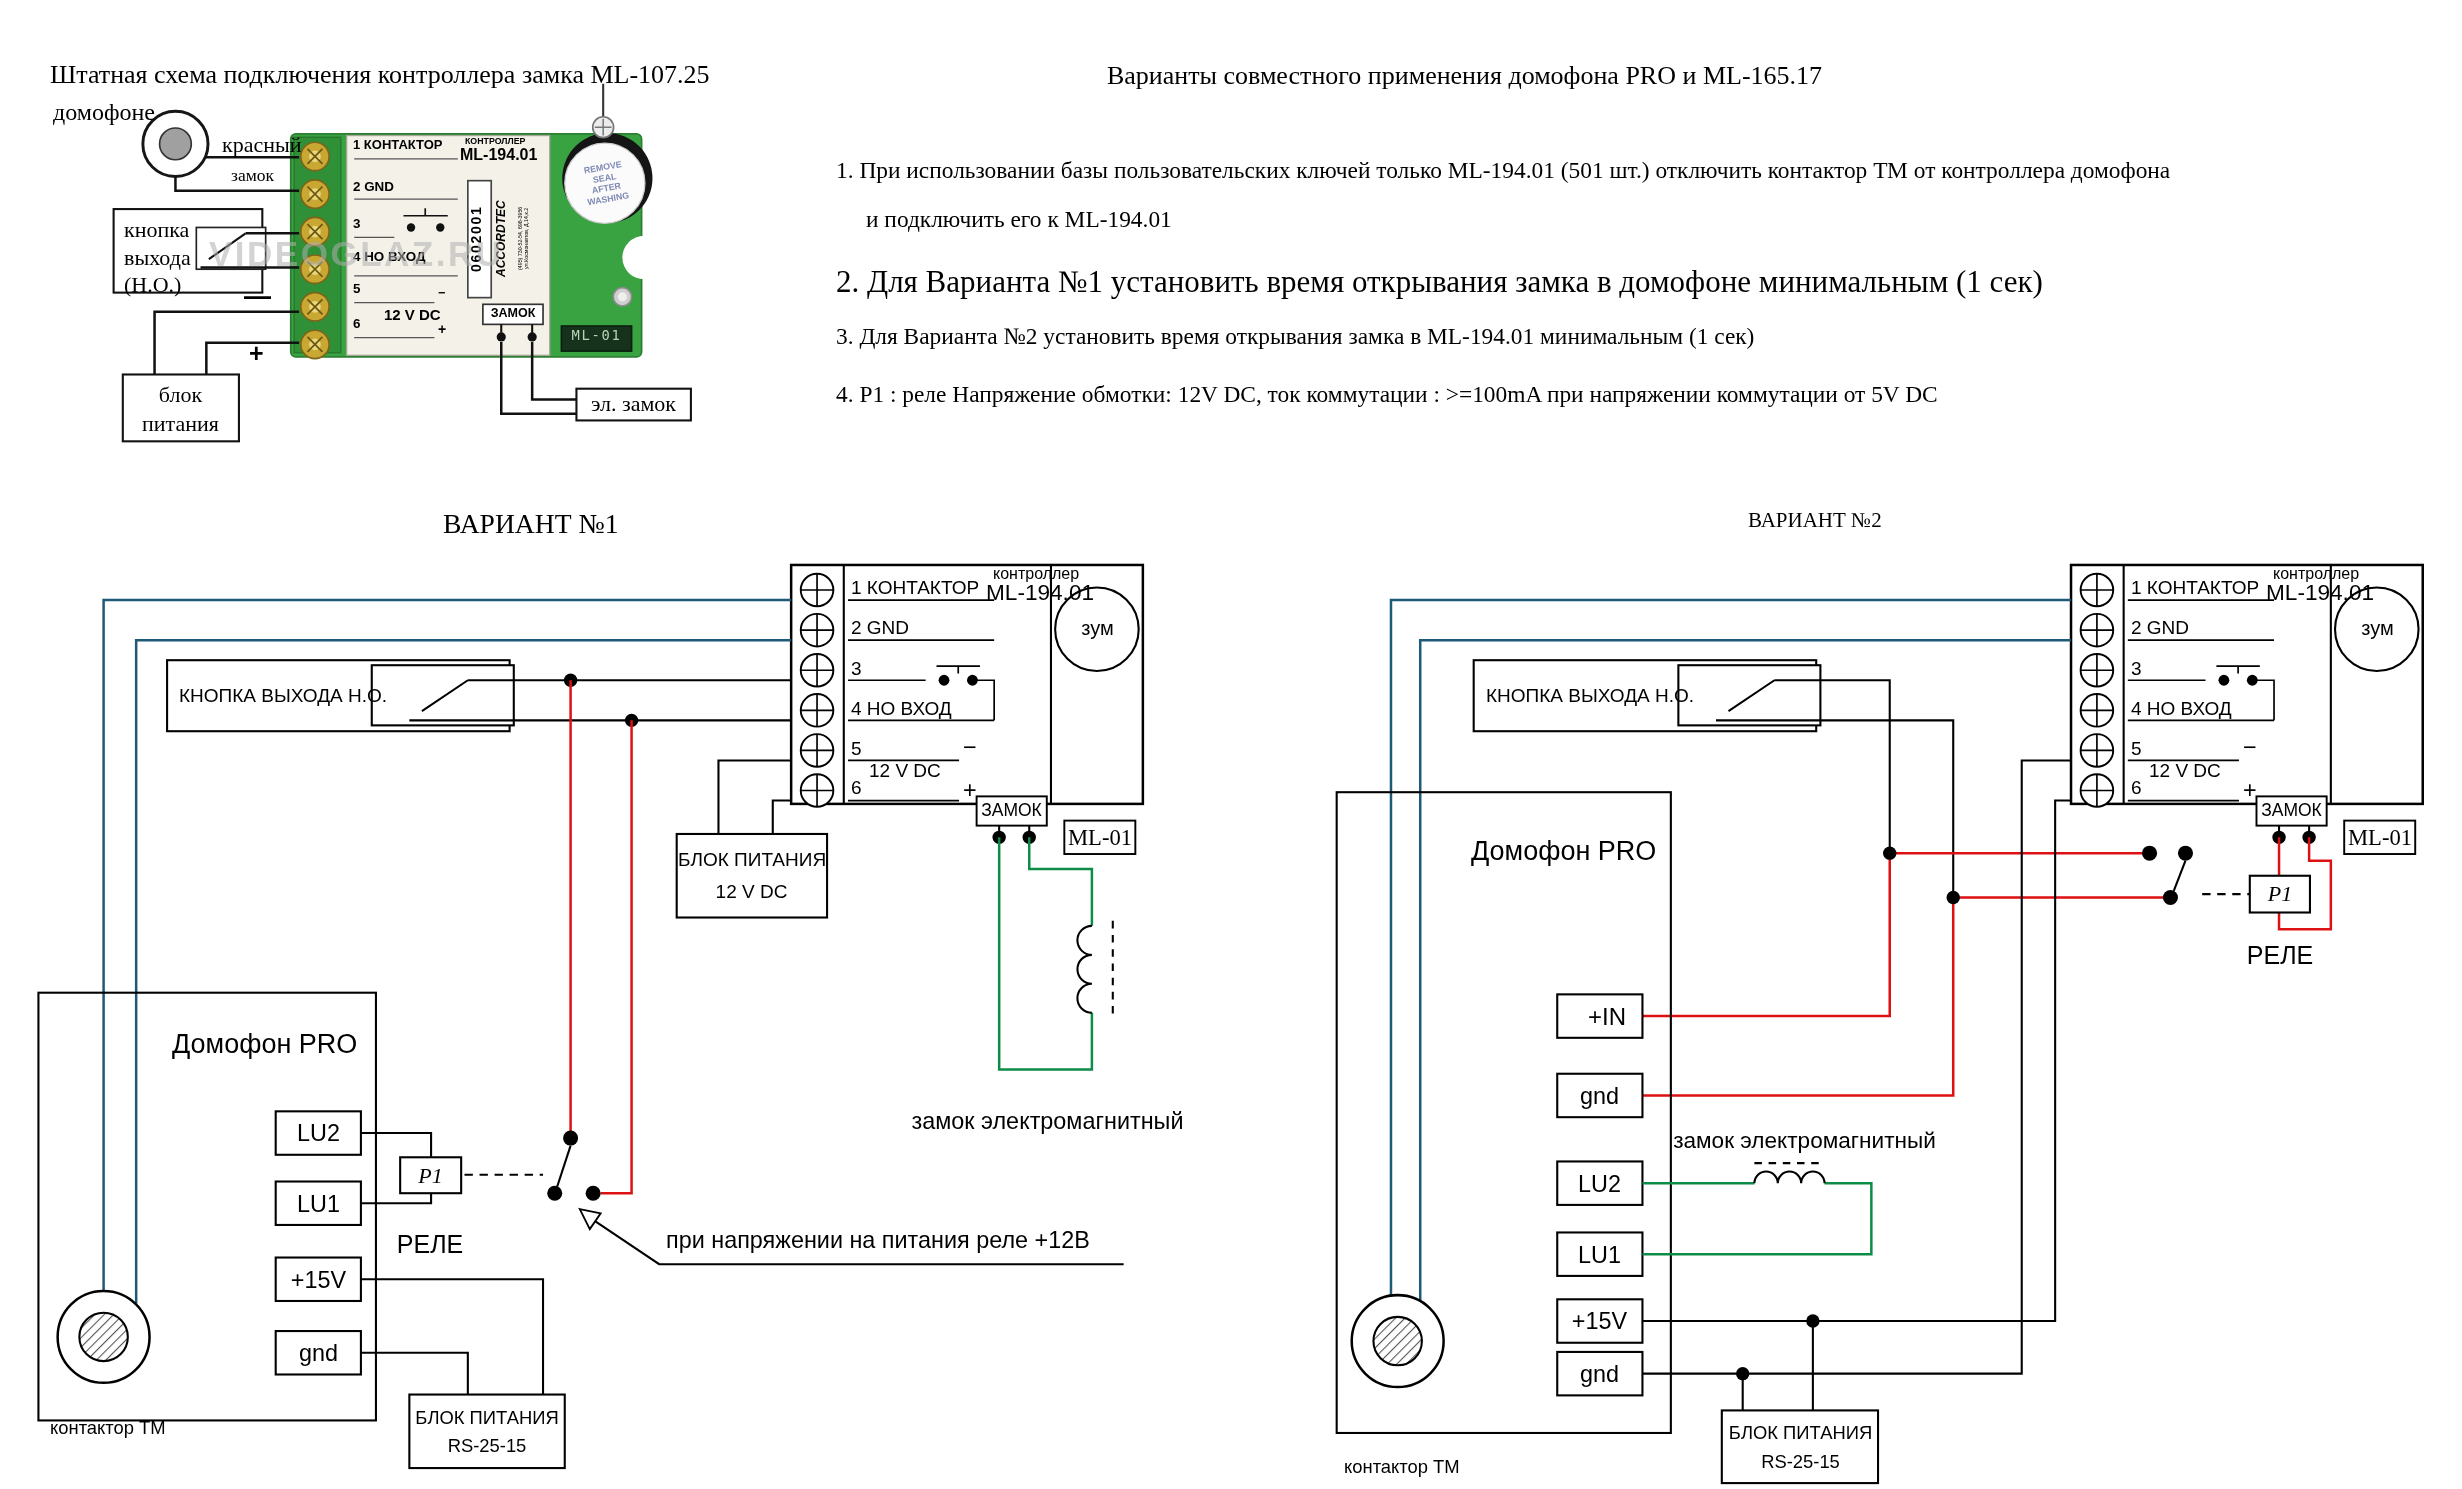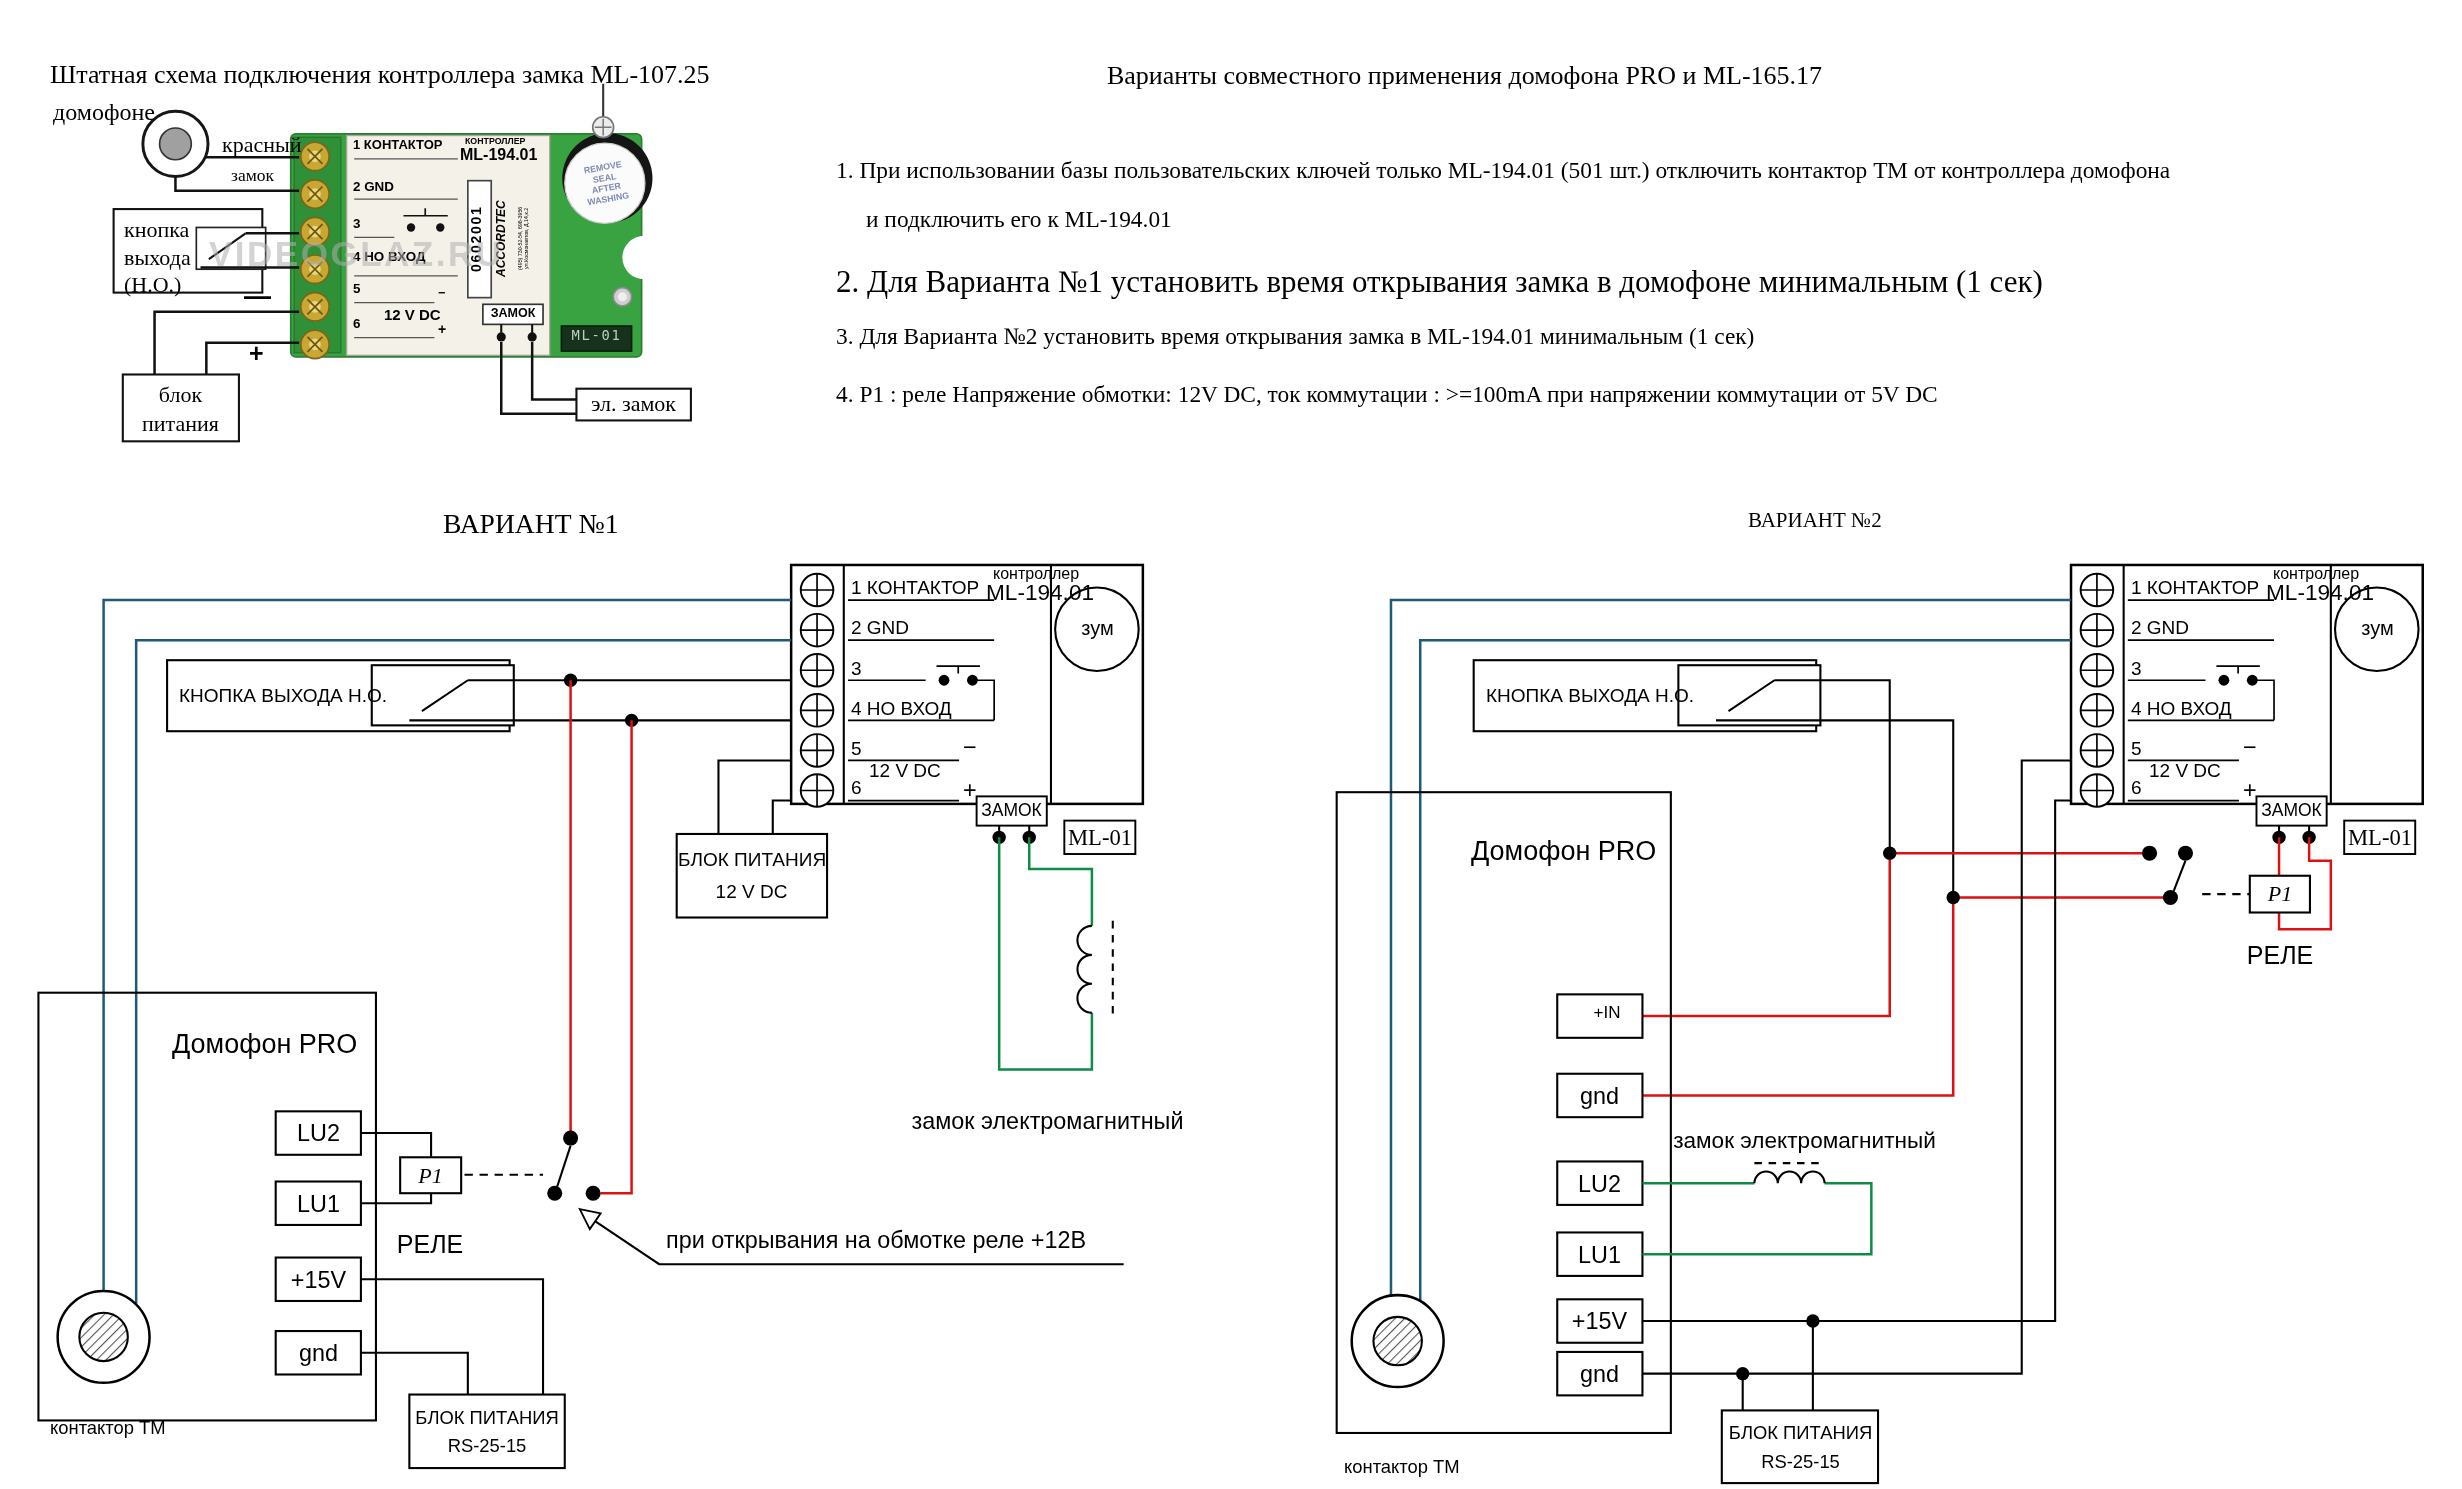--- a/index.html
+++ b/index.html
@@ -304,40 +304,40 @@
 <div class="lbl ctr" style="left:276px;top:1120px;width:85px;font-size:23.4px">LU2</div>
 <div class="lbl ctr" style="left:276px;top:1191px;width:85px;font-size:23.4px">LU1</div>
 <div class="lbl ser i ctr" style="left:400px;top:1163px;width:61px;font-size:22px">P1</div>
 <div class="lbl ctr" style="left:380px;top:1230px;width:100px;font-size:25px">РЕЛЕ</div>
 <div class="lbl ctr" style="left:276px;top:1267px;width:85px;font-size:23.4px">+15V</div>
 <div class="lbl ctr" style="left:276px;top:1340px;width:85px;font-size:23.4px">gnd</div>
 <div class="lbl" style="left:50px;top:1417px;font-size:18.4px">контактор ТМ</div>
 <div class="lbl ctr" style="left:411px;top:1407px;width:152px;font-size:18.4px">БЛОК ПИТАНИЯ</div>
 <div class="lbl ctr" style="left:411px;top:1435px;width:152px;font-size:18.4px">RS-25-15</div>
 <div class="lbl ctr" style="left:909px;top:1108px;width:277px;font-size:23.4px">замок электромагнитный</div>
-<div class="lbl" style="left:666px;top:1227px;font-size:23.4px">при открывания на обмотке реле +12В</div>
+<div class="lbl" style="left:666px;top:1227px;font-size:23.4px">при напряжении на питания реле +12В</div>
 
 <div class="lbl ser" style="left:1748px;top:508px;font-size:21px">ВАРИАНТ №2</div>
 <div class="lbl" style="left:2131px;top:577px;font-size:19px">1 КОНТАКТОР</div>
 <div class="lbl" style="left:2273px;top:565px;font-size:16px">контроллер</div>
 <div class="lbl" style="left:2266px;top:580px;font-size:22.6px">ML-194.01</div>
 <div class="lbl" style="left:2131px;top:617px;font-size:19px">2 GND</div>
 <div class="lbl" style="left:2131px;top:658px;font-size:19px">3</div>
 <div class="lbl" style="left:2131px;top:698px;font-size:19px">4 НО ВХОД</div>
 <div class="lbl" style="left:2131px;top:738px;font-size:19px">5</div>
 <div class="lbl" style="left:2149px;top:760px;font-size:19px">12 V DC</div>
 <div class="lbl" style="left:2131px;top:777px;font-size:19px">6</div>
 <div class="lbl" style="left:2243px;top:734px;font-size:23.4px">−</div>
 <div class="lbl" style="left:2243px;top:777px;font-size:23.4px">+</div>
 <div class="lbl ctr" style="left:2355px;top:617px;width:45px;font-size:20px">зум</div>
 <div class="lbl ctr" style="left:2258px;top:800px;width:67px;font-size:17.5px">ЗАМОК</div>
 <div class="lbl ser ctr" style="left:2346px;top:825px;width:68px;font-size:22.6px">ML-01</div>
 <div class="lbl" style="left:1486px;top:685px;font-size:19px">КНОПКА ВЫХОДА Н.О.</div>
 <div class="lbl" style="left:1471px;top:836px;font-size:27px">Домофон PRO</div>
-<div class="lbl ctr" style="left:1557px;top:1003px;width:100px;font-size:17px">+IN</div>
+<div class="lbl ctr" style="left:1557px;top:1003px;width:100px;font-size:24px">+IN</div>
 <div class="lbl ctr" style="left:1557px;top:1083px;width:85px;font-size:23.4px">gnd</div>
 <div class="lbl ctr" style="left:1557px;top:1171px;width:85px;font-size:23.4px">LU2</div>
 <div class="lbl ctr" style="left:1557px;top:1242px;width:85px;font-size:23.4px">LU1</div>
 <div class="lbl ctr" style="left:1557px;top:1308px;width:85px;font-size:23.4px">+15V</div>
 <div class="lbl ctr" style="left:1557px;top:1361px;width:85px;font-size:23.4px">gnd</div>
 <div class="lbl ser i ctr" style="left:2250px;top:881px;width:60px;font-size:22px">P1</div>
 <div class="lbl ctr" style="left:2229px;top:941px;width:102px;font-size:25px">РЕЛЕ</div>
 <div class="lbl" style="left:1344px;top:1456px;font-size:18.4px">контактор ТМ</div>
 <div class="lbl ctr" style="left:1724px;top:1422px;width:153px;font-size:18.4px">БЛОК ПИТАНИЯ</div>
 <div class="lbl ctr" style="left:1724px;top:1451px;width:153px;font-size:18.4px">RS-25-15</div>

